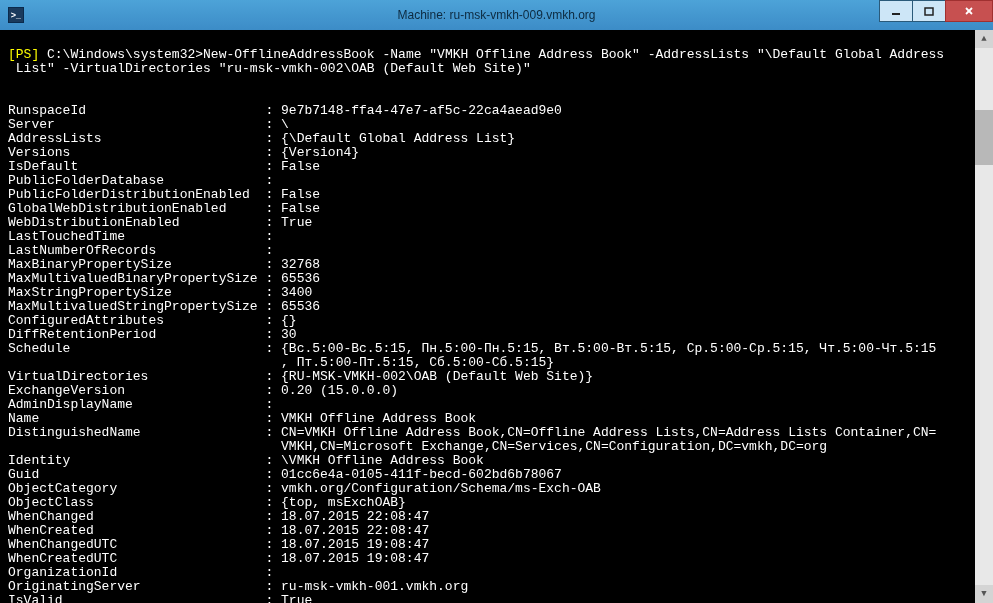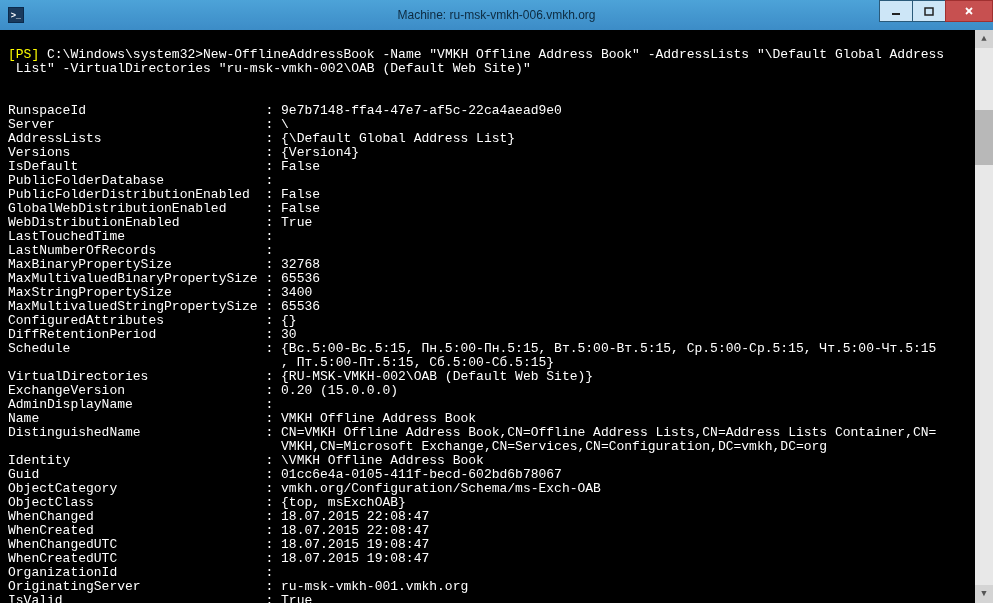--- a/index.html
+++ b/index.html
@@ -106,21 +106,21 @@
   .yellow { color: #ffff00; }
   .white { color: #ffffff; }
 </style>
 </head>
 <body>
 
 <div class="titlebar">
   <span class="icon">
       <span>&gt;_</span>
     </span>
-  <span class="title">Machine: ru-msk-vmkh-006.vmkh.org</span>
+  <span class="title">Machine: ru-msk-vmkh-009.vmkh.org</span>
   <div class="win-controls">
     <div class="win-btn min">
       <svg viewBox="0 0 10 10">
           <line x1="1" y1="8" x2="9" y2="8" stroke="#222" stroke-width="2"></line>
         </svg>
     </div>
     <div class="win-btn max">
       <svg viewBox="0 0 10 10">
           <rect x="1" y="2" width="8" height="7" fill="none" stroke="#222" stroke-width="1.5"></rect>
         </svg>

